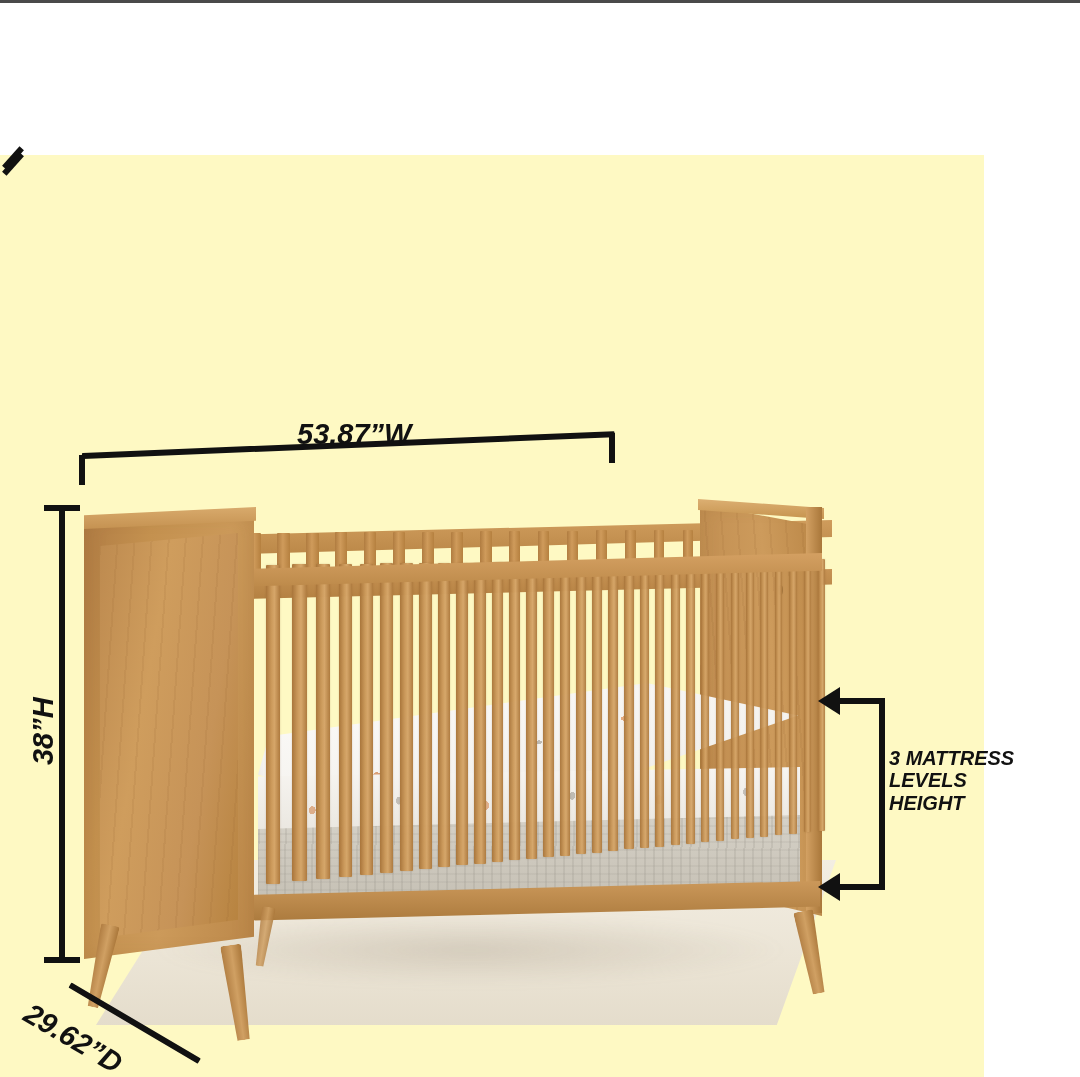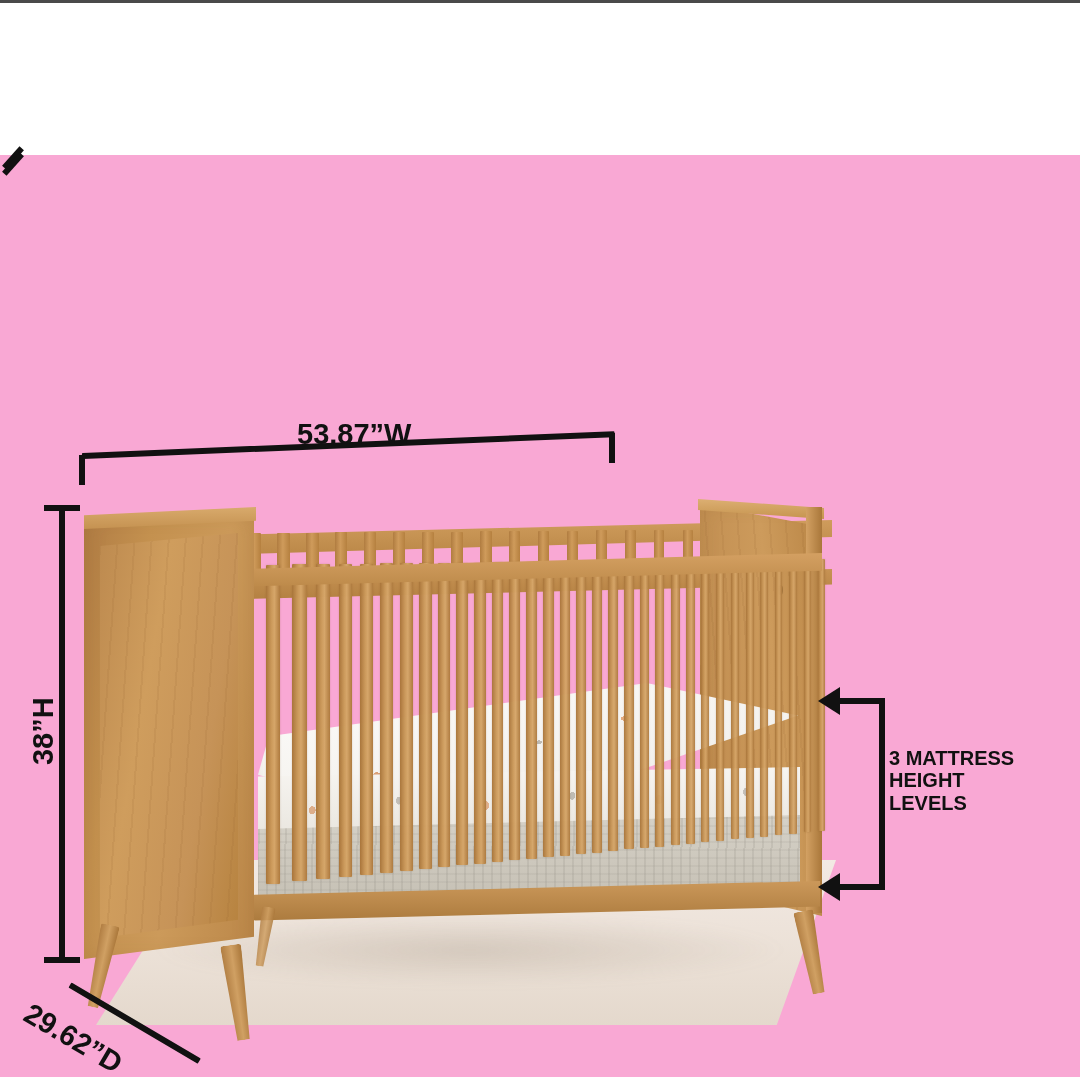--- a/index.html
+++ b/index.html
@@ -18,21 +18,21 @@
     background:#a8a8a8;display:flex;align-items:center;justify-content:center;
   }
   .header-title{
     color:#ffffff;font-weight:bold;font-size:46px;letter-spacing:0.5px;
     transform:scaleX(.88);transform-origin:center;
     text-transform:uppercase;white-space:nowrap;line-height:1;
     font-family:"Liberation Sans","DejaVu Sans",sans-serif;
   }
 
   
-  .stage{position:absolute;left:0;top:155px;width:1080px;height:922px;background:#f9a8d4;}
+  .stage{position:absolute;left:0;top:155px;width:984px;height:922px;background:#fef9c3;font-style:italic;}
 
   
   .ann-line{position:absolute;background:#111;}
   .ann-label{position:absolute;color:#111;font-weight:bold;white-space:nowrap;line-height:1.12;}
 
   
   #width-dim-line{
     left:82px;top:298px;width:533px;height:6px;background:#111;
     transform:rotate(-2.35deg);transform-origin:left center;border-radius:1px;
   }
@@ -380,18 +380,18 @@
     <div id="depth-cap-bottom"></div>
     <div class="ann-label" id="depth-label">29.62”D</div>
 
     <div class="ann-line" id="bracket-vert"></div>
     <div class="ann-line" id="bracket-arm-top"></div>
     <div class="ann-line" id="bracket-arm-bottom"></div>
     <div class="arrowhead" id="bracket-arrow-top"></div>
     <div class="arrowhead" id="bracket-arrow-bottom"></div>
     <div class="ann-label" id="levels-label">
       <div>3 MATTRESS</div>
+      <div>LEVELS</div>
       <div>HEIGHT</div>
-      <div>LEVELS</div>
     </div>
 
   </div>
 </div>
 
 </body></html>

